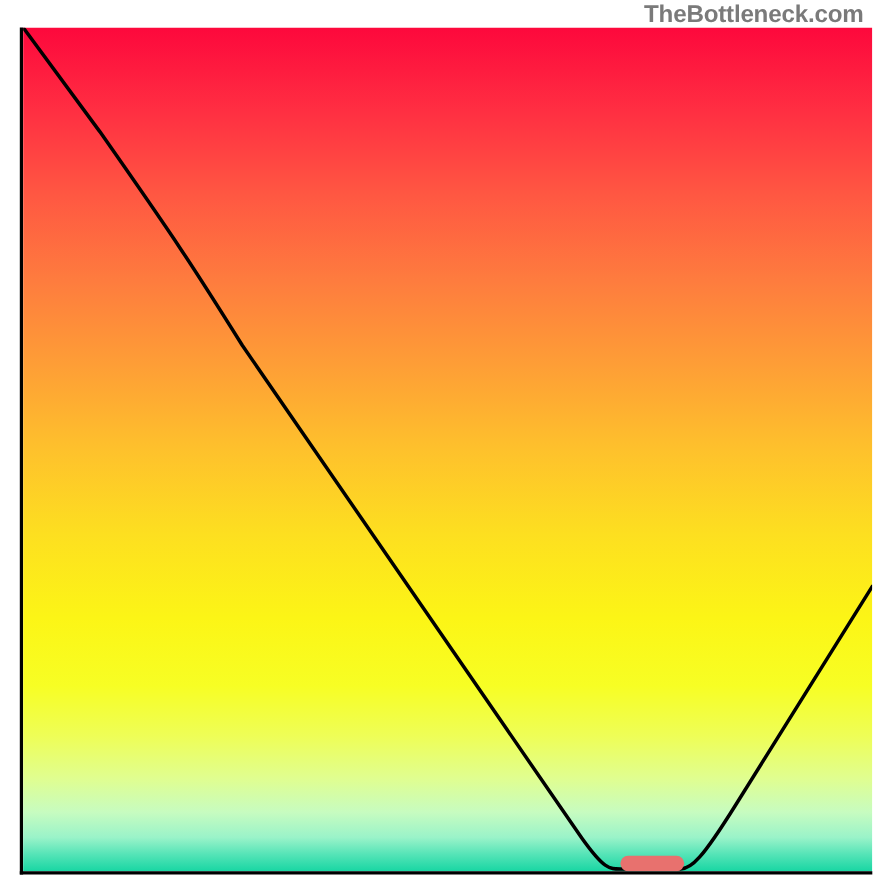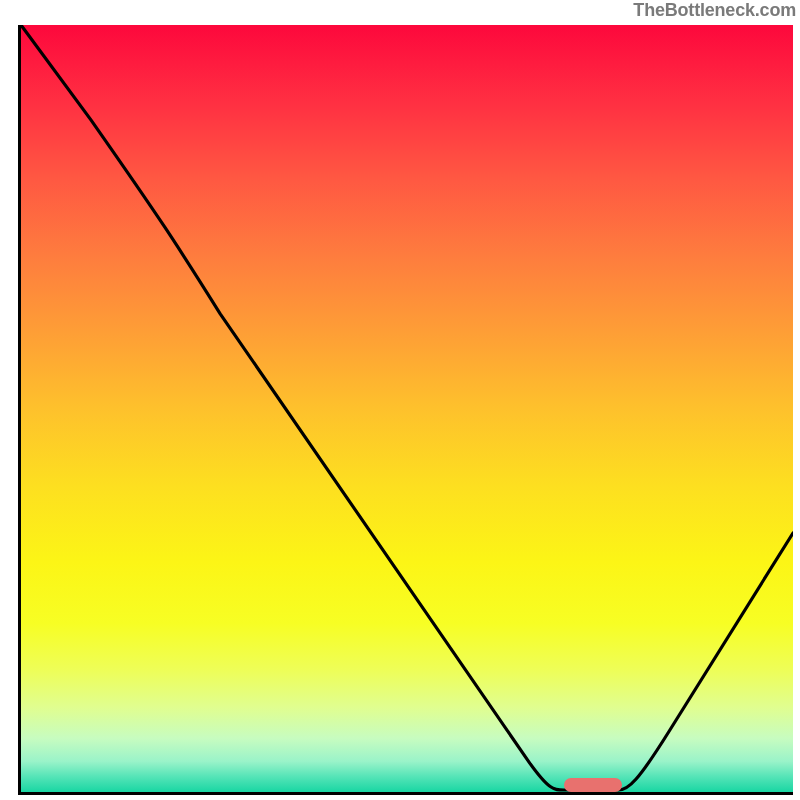--- a/index.html
+++ b/index.html
@@ -11,22 +11,22 @@
     width: 800px;
     height: 800px;
     background: #ffffff;
     font-family: Arial, Helvetica, sans-serif;
     position: relative;
     overflow: hidden;
   }
   .watermark {
     position: absolute;
     top: 0;
-    right: 4px;
-    font-size: 18px;
+    right: 15px;
+    font-size: 22px;
     font-weight: 600;
     color: #7a7a7a;
     letter-spacing: -0.2px;
     z-index: 100;
   }
   .frame {
     position: absolute;
     left: 18px;
     top: 25px;
     width: 775px;

